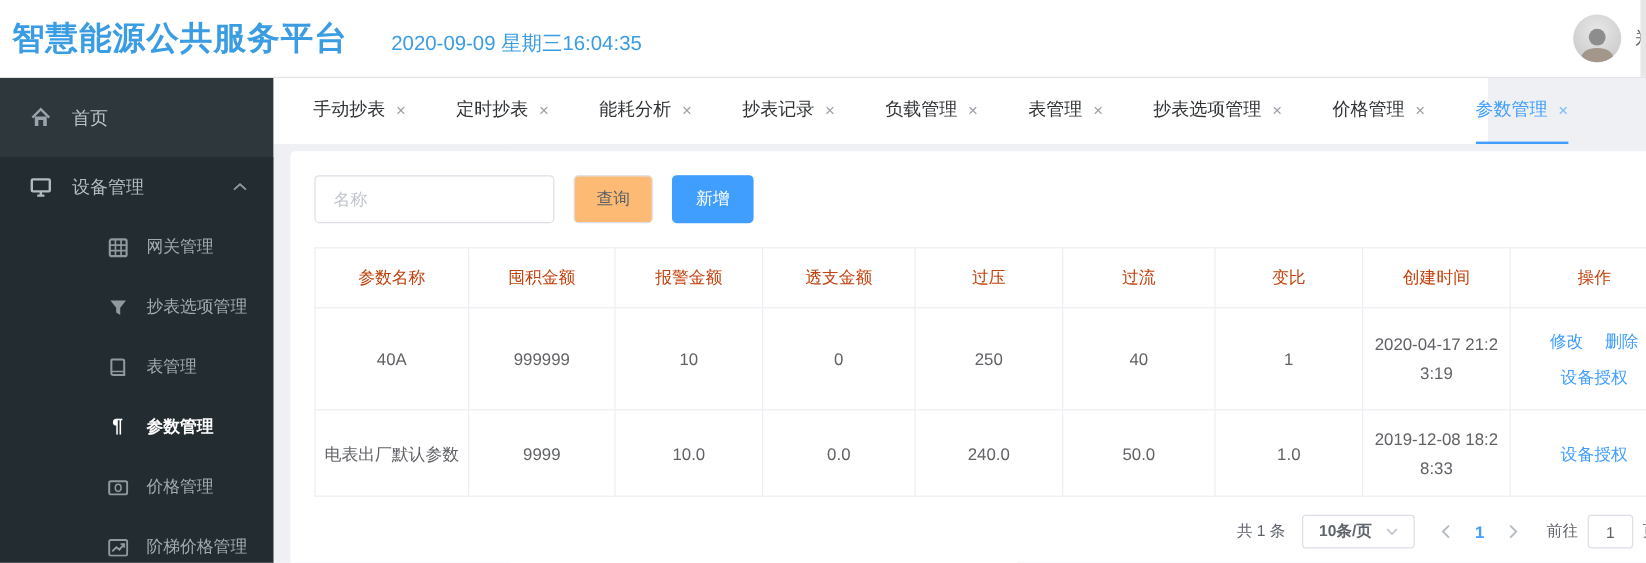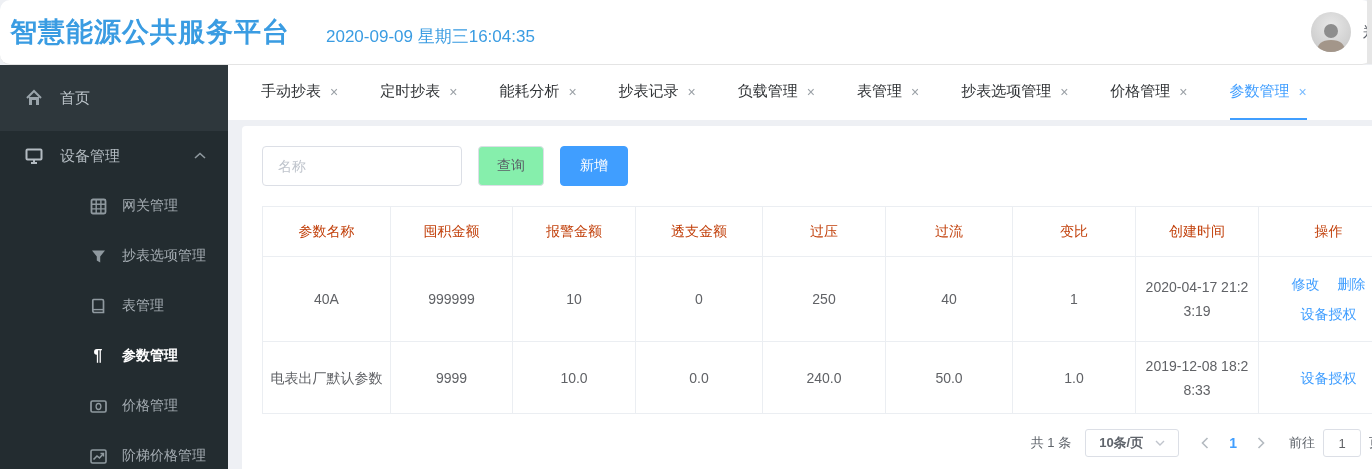--- a/index.html
+++ b/index.html
@@ -2,21 +2,21 @@
 <html><head>
 <meta charset="utf-8">
 <style>
   * { margin:0; padding:0; box-sizing:border-box; }
   html,body { background:#fff; }
   body { font-family:"Liberation Sans","DejaVu Sans",sans-serif; }
   .screen { position:relative; width:1372px; height:469px; overflow:hidden; background:#eef0f4; }
 
   
   .app-header { position:absolute; top:0; left:0; width:1372px; height:65px;
-    background:#fff; border-bottom:1px solid #e4e4e4; display:flex; align-items:center;border-radius:10px; }
+    background:#fff; border-bottom:1px solid #e4e4e4; display:flex; align-items:center; }
   .brand { color:#3a9ce2; font-size:27px; font-weight:bold; margin-left:10px; letter-spacing:1px; white-space:nowrap; }
   .datetime { color:#3a9ce2; font-size:17px; font-weight:normal; margin-left:36px; margin-top:8px; white-space:nowrap; }
   .user-area { position:absolute; right:-6px; top:0; height:64px; display:flex; align-items:center; gap:12px; }
   .avatar { width:40px; height:40px; border-radius:50%; overflow:hidden; flex:none;
     background:radial-gradient(circle at 50% 35%, #e8e8e8 0%, #cfcfcf 70%, #bdbdbd 100%);
     display:flex; align-items:flex-end; justify-content:center; }
   .avatar svg { display:block; }
   .uname { font-size:15px; color:#5a5e66; white-space:nowrap; }
 
   
@@ -26,40 +26,40 @@
   .home-item { height:66px; padding-left:24px; gap:16px; font-size:15px; color:#bdc5cb; }
   .side-group { position:absolute; top:66px; left:0; right:0; bottom:0; background:#232c30; }
   .group-title { height:50px; padding-left:24px; padding-right:22px; gap:16px; font-size:15px; color:#b3bbc1; }
   .group-title .arrow { margin-left:auto; display:flex; }
   .child { height:50px; padding-left:40px; gap:14px; color:#a3abb1;margin-left:48px; }
   .child.active { color:#ffffff; font-weight:bold; }
   .pilcrow { font-size:16px; color:inherit; font-weight:bold; }
   .side-svg { stroke:#8f999f; }
 
   
-  .tabbar { position:absolute; left:228px; top:65px; width:1144px; height:55px; background:#fff;
+  .tabbar { position:absolute; left:228px; top:65px; width:1012px; height:55px; background:#fff;
     display:flex; align-items:stretch; padding-left:12px; }
   .tab { display:flex; align-items:center; padding:0 21px; cursor:pointer; }
   .tab-inner { display:flex; align-items:center; gap:9px; height:100%; border-bottom:2px solid transparent; }
   .tab-label { font-size:15px; color:#303336; white-space:nowrap; }
   .tab-close { font-size:14px; color:#9aa0a6; line-height:1; }
   .tab.active .tab-inner { border-bottom-color:#409eff; }
   .tab.active .tab-label { color:#409eff; }
   .tab.active .tab-close { color:#79bbff; }
 
   
   .main { position:absolute; left:228px; top:120px; width:1144px; height:349px; background:#eef0f4; }
   .card { margin:6px 0 0 14px; width:1220px; height:400px; background:#fff; border-radius:4px; padding:20px 0 0 20px; }
 
   .toolbar { display:flex; align-items:center; }
   .search-input { width:200px; height:40px; border:1px solid #dcdfe6; border-radius:4px;
     padding:0 15px; font-size:14px; color:#606266; outline:none; font-family:inherit; }
   .search-input::placeholder { color:#bfc4cc; }
   .btn { height:40px; border-radius:4px; font-size:14px; cursor:pointer; font-family:inherit; }
-  .btn-query { width:66px; margin-left:16px; background:#86efac; border:1px solid #dcdfe6; color:#5a5e66; }
+  .btn-query { width:66px; margin-left:16px; background:#fdba74; border:1px solid #dcdfe6; color:#5a5e66; }
   .btn-add { width:68px; margin-left:16px; background:#409eff; border:1px solid #409eff; color:#fff; }
 
   table.data { border-collapse:collapse; table-layout:fixed; width:1136px; margin-top:20px; }
   .data th, .data td { border:1px solid #ebeef2; text-align:center; font-size:14px; overflow:hidden; }
   .data th { height:50px; color:#c2410c; font-weight:400; }
   .data tr.r1 td { height:85px; }
   .data tr.r2 td { height:72px; }
   .data td { color:#606266; line-height:24px; }
   .cell-wrap { word-break:break-all; padding:0 4px; }
   .link { color:#409eff; cursor:pointer; font-size:14px; text-decoration:none; }

